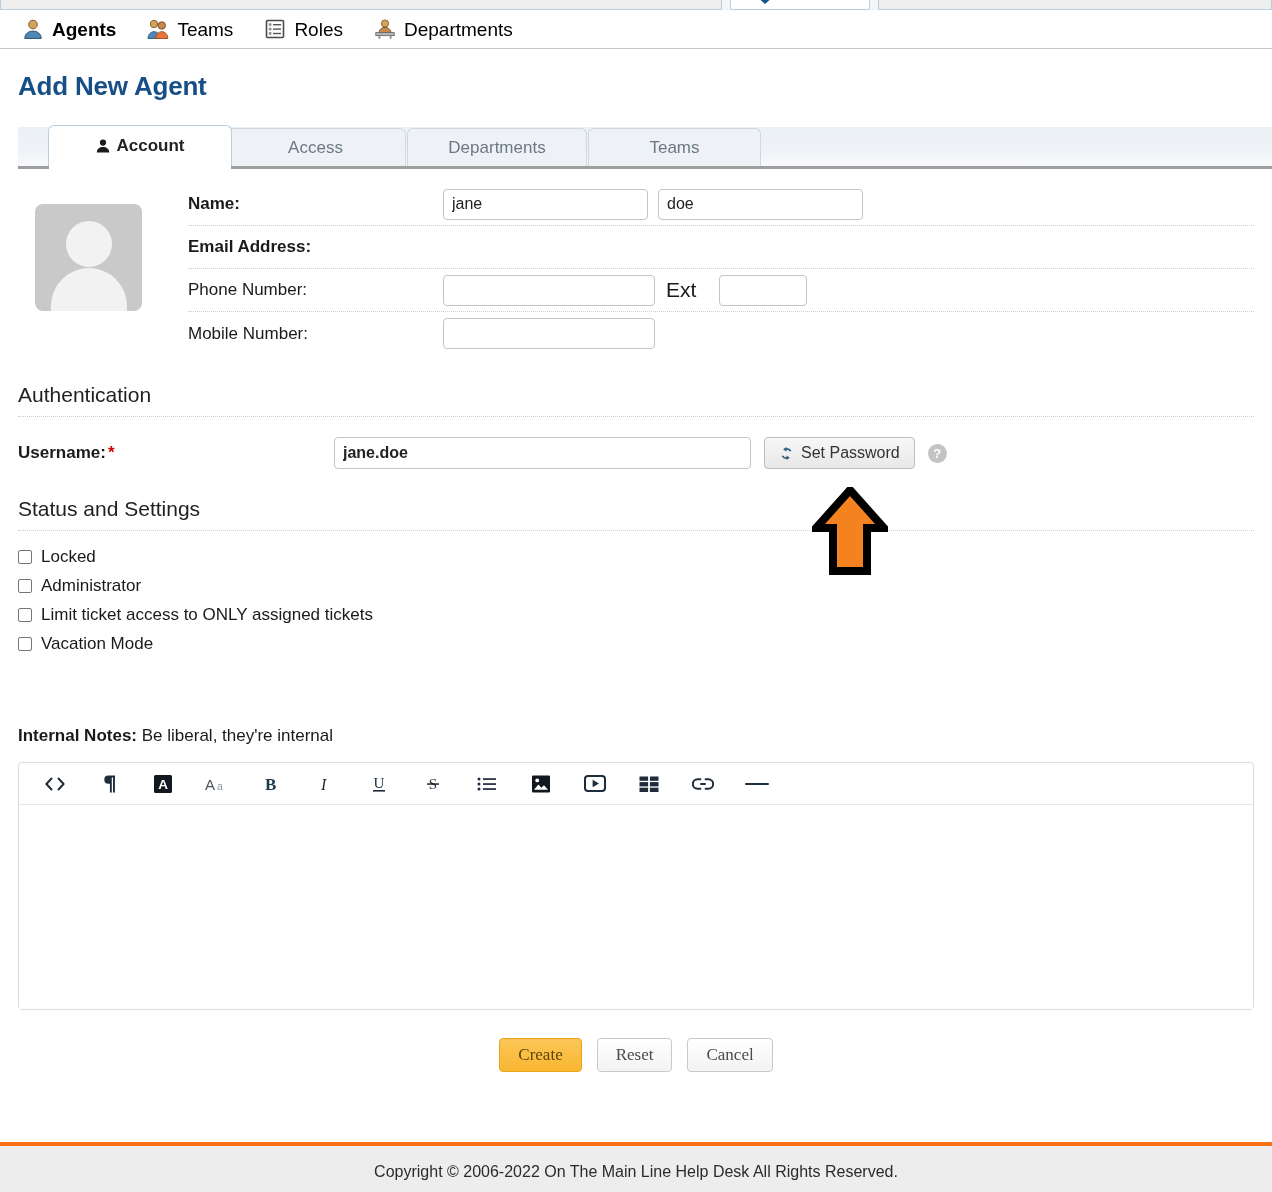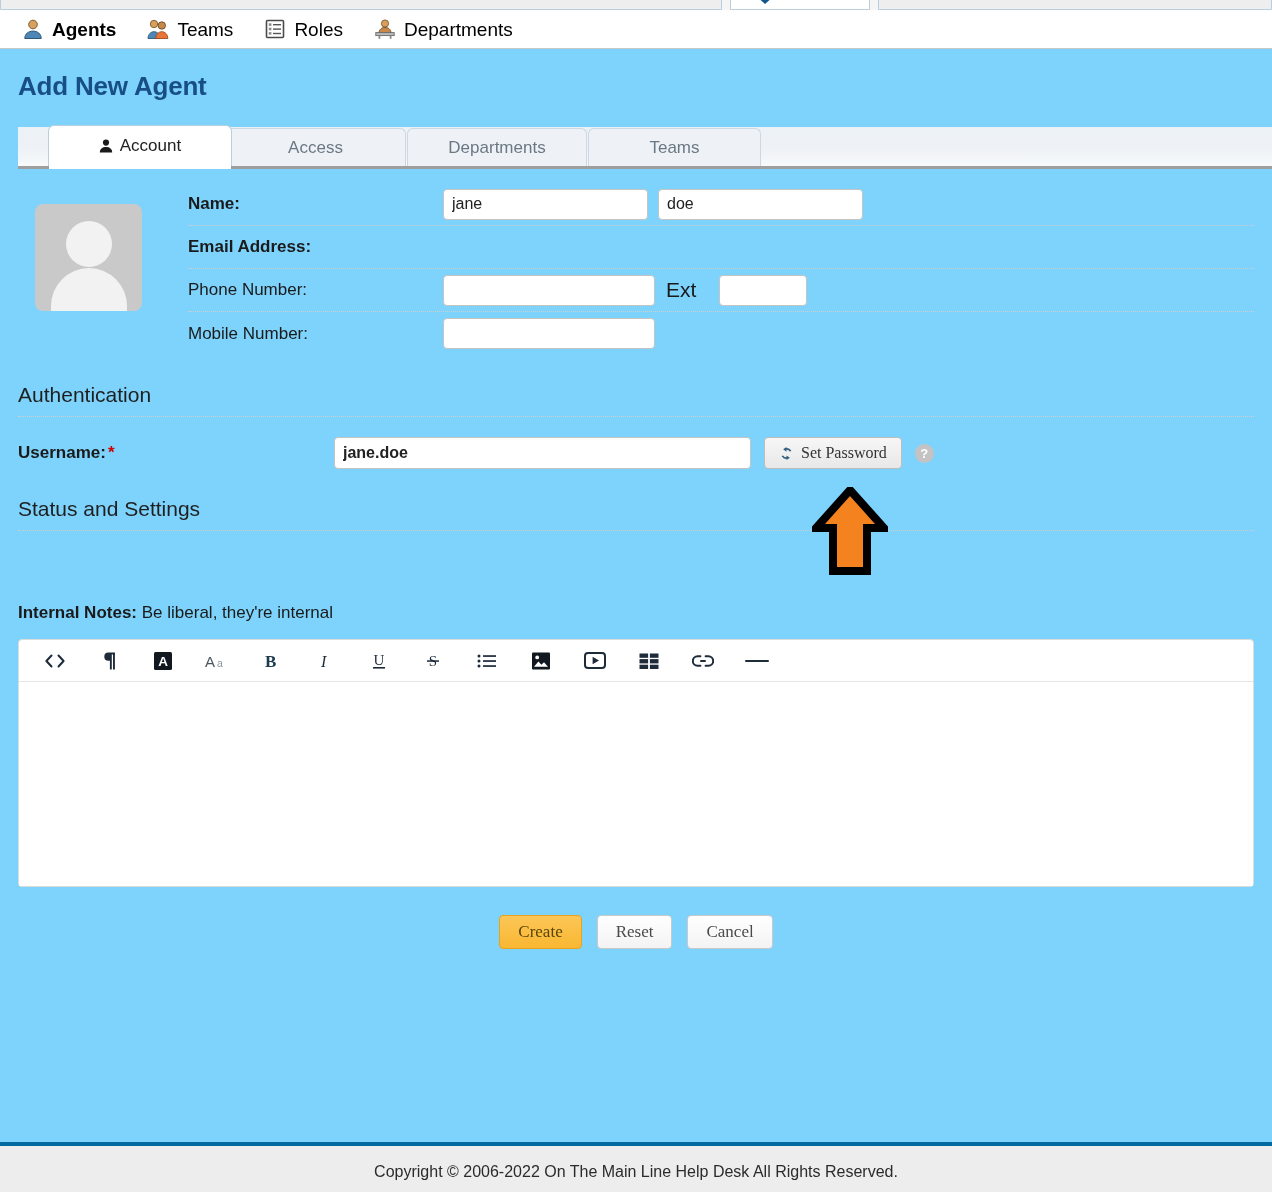--- a/index.html
+++ b/index.html
@@ -31,22 +31,22 @@
     width: 0; height: 0;
     border-left: 9px solid transparent;
     border-right: 9px solid transparent;
     border-top: 8px solid #12558c;
   }
 
   
   #page {
     position: absolute; top: 10px; left: 0;
     width: 1272px; height: 1136px;
-    background: #7dd3fc;
-    border-bottom: 4px solid #0369a1;
+    background: #ffffff;
+    border-bottom: 4px solid #f97316;
   }
 
   
   #navmenu {
     position: relative;
     height: 39px;
     border-bottom: 1px solid #c8c8c8;
     padding-left: 22px;
     display: flex;
     align-items: center;
@@ -90,21 +90,21 @@
     border-radius: 6px 6px 0 0;
     background: #eef2f6;
     color: #6b7883;
     font-size: 17px;
     display: flex; align-items: center; justify-content: center;
     cursor: pointer;
   }
   .ftab.on {
     background: #ffffff;
     color: #222222;
-    font-weight: normal;
+    font-weight: bold;
     height: 41px;
     border-color: #b9cfe0;
     z-index: 4;
     box-shadow: 0 0 0 0 #fff;
   }
   .ftab.on::after {
     content:""; position:absolute; left:0; right:0; bottom:-3px; height:3px; background:#ffffff;
   }
   .tab-person {
     width: 14px; height: 14px; margin-right: 7px; display:block;
@@ -191,21 +191,20 @@
     height: 32px;
     padding: 0 14px;
     display: flex; align-items: center;
     font-size: 16px;
     color: #333;
     background: linear-gradient(to bottom,#f7f7f7,#e8e8e8);
     border: 1px solid #bdbdbd;
     border-radius: 4px;
     cursor: pointer;
     white-space: nowrap;
-    font-family: Liberation Serif, serif;
   }
   #setpw .refresh { width: 15px; height: 15px; margin-right: 7px; display:block; }
   #help-icon {
     margin-left: 13px;
     width: 19px; height: 19px; border-radius: 50%;
     background: #c3c3c3; color: #ffffff;
     font-size: 13px; font-weight: bold;
     display: flex; align-items: center; justify-content: center;
     cursor: pointer;
   }
@@ -415,20 +414,38 @@
           <path d="M8 2.2a5.8 5.8 0 0 1 5.2 3.2l-1.6.55A4.1 4.1 0 0 0 8 3.9V6L4.4 3.5 8 1z" fill="#33607f"></path>
           <path d="M8 13.8A5.8 5.8 0 0 1 2.8 10.6l1.6-.55A4.1 4.1 0 0 0 8 12.1V10l3.6 2.5L8 15z" fill="#33607f"></path>
         </svg>
         <span>Set Password</span>
       </div>
       <div id="help-icon">?</div>
     </div>
 
     <div class="section-h">Status and Settings</div>
 
+    <div id="settings-list">
+      <div class="cbrow">
+        <span class="cbox"></span>
+        <span class="cblabel">Locked</span>
+      </div>
+      <div class="cbrow">
+        <span class="cbox"></span>
+        <span class="cblabel">Administrator</span>
+      </div>
+      <div class="cbrow">
+        <span class="cbox"></span>
+        <span class="cblabel">Limit ticket access to ONLY assigned tickets</span>
+      </div>
+      <div class="cbrow">
+        <span class="cbox"></span>
+        <span class="cblabel">Vacation Mode</span>
+      </div>
+    </div>
 
     <div id="notes-title">
       <b>Internal Notes:</b>
       <span>Be liberal, they're internal</span>
     </div>
 
     <div id="editor">
       <div id="editor-toolbar">
 
         <div class="tbtn">

